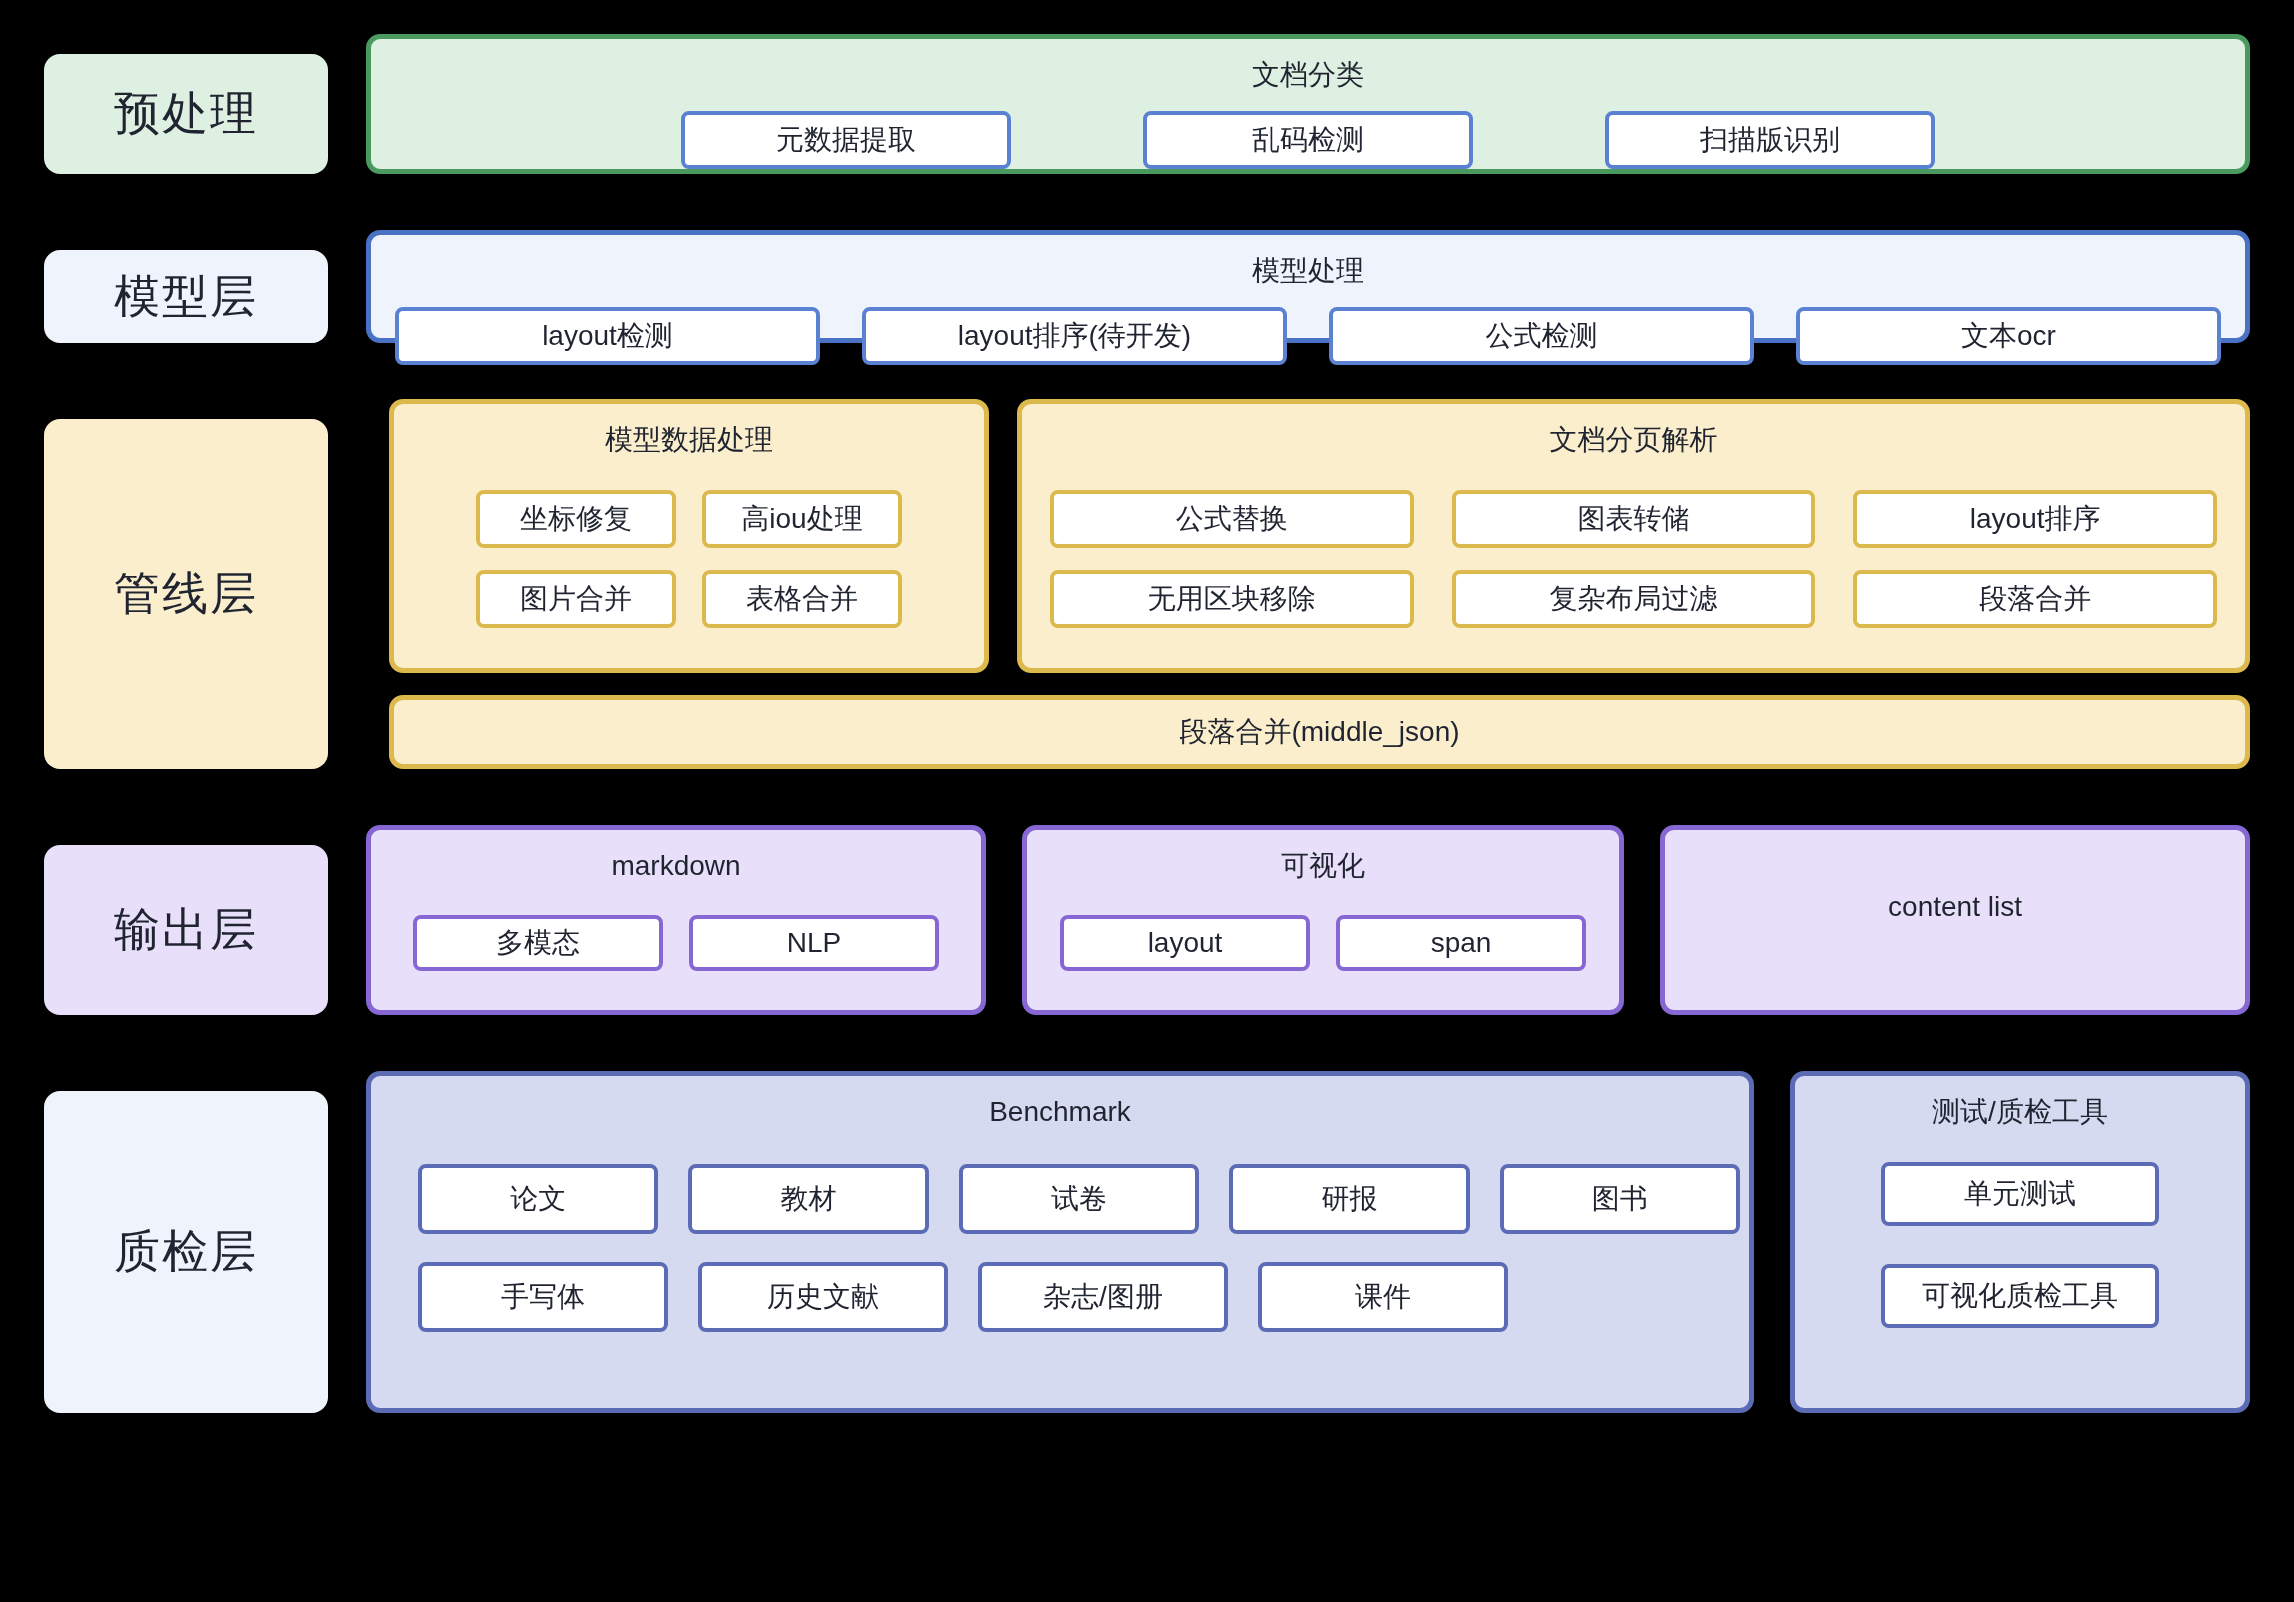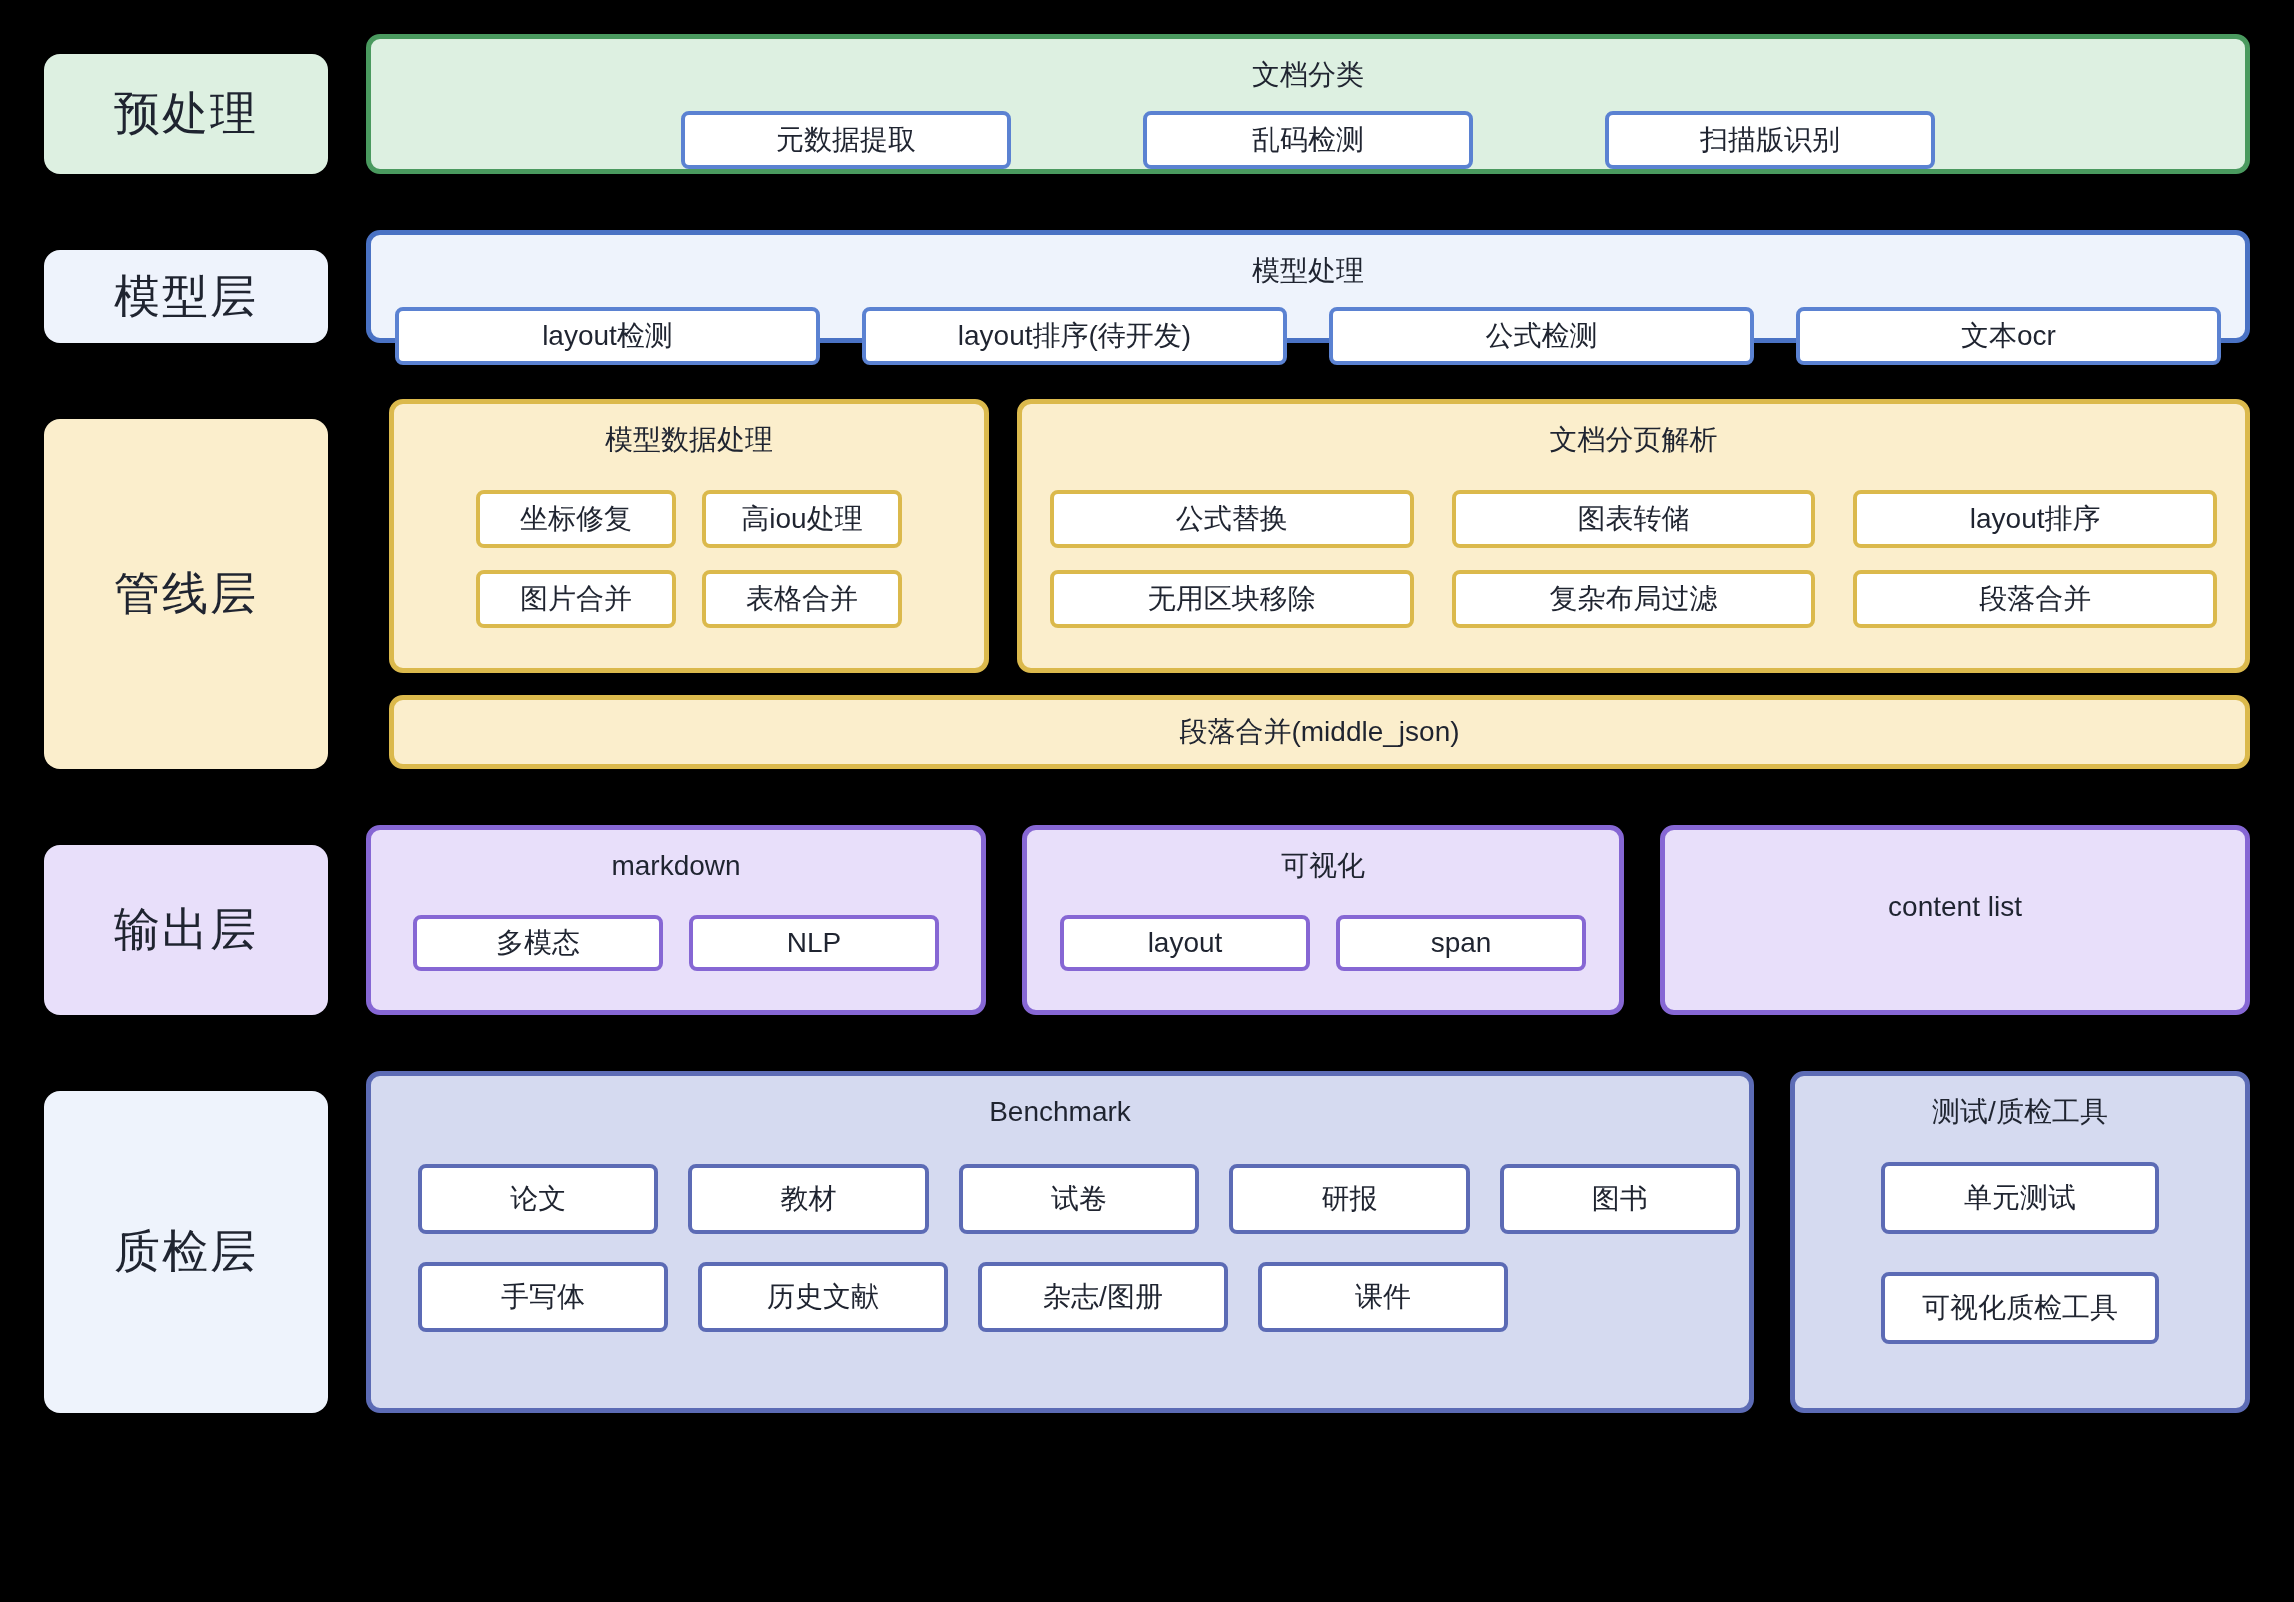--- a/index.html
+++ b/index.html
@@ -177,21 +177,21 @@
   #row-out .grp-md .item  { width: 250px; height: 56px; }
   #row-out .content-label { font-size: 28px; }
 
   #row-qa { height: 342px; }
   #row-qa .layer-chip { font-size: 46px; }
   #row-qa .grp-bench { flex: 1 1 auto; }
   #row-qa .grp-tools { flex: 0 0 460px; }
   #row-qa .grp-bench .item { width: 250px; height: 70px; }
   #row-qa .grp-bench .group-row { gap: 30px; justify-content: flex-start; padding-left: 38px; }
   #row-qa .grp-bench .group-rows { gap: 28px; justify-content: center; flex: 0 0 auto; margin-top: 16px; }
-  #row-qa .grp-tools .item { width: 278px; height: 72px; }
+  #row-qa .grp-tools .item { width: 278px; height: 64px; }
   #row-qa .grp-tools .group-rows { gap: 38px; flex: 0 0 auto; margin-top: 14px; }
 </style>
 </head>
 <body>
 
 <div class="canvas">
 
   <div class="layer-row" id="row-pre">
     <div class="layer-chip chip-green">预处理</div>
     <div class="layer-body">

